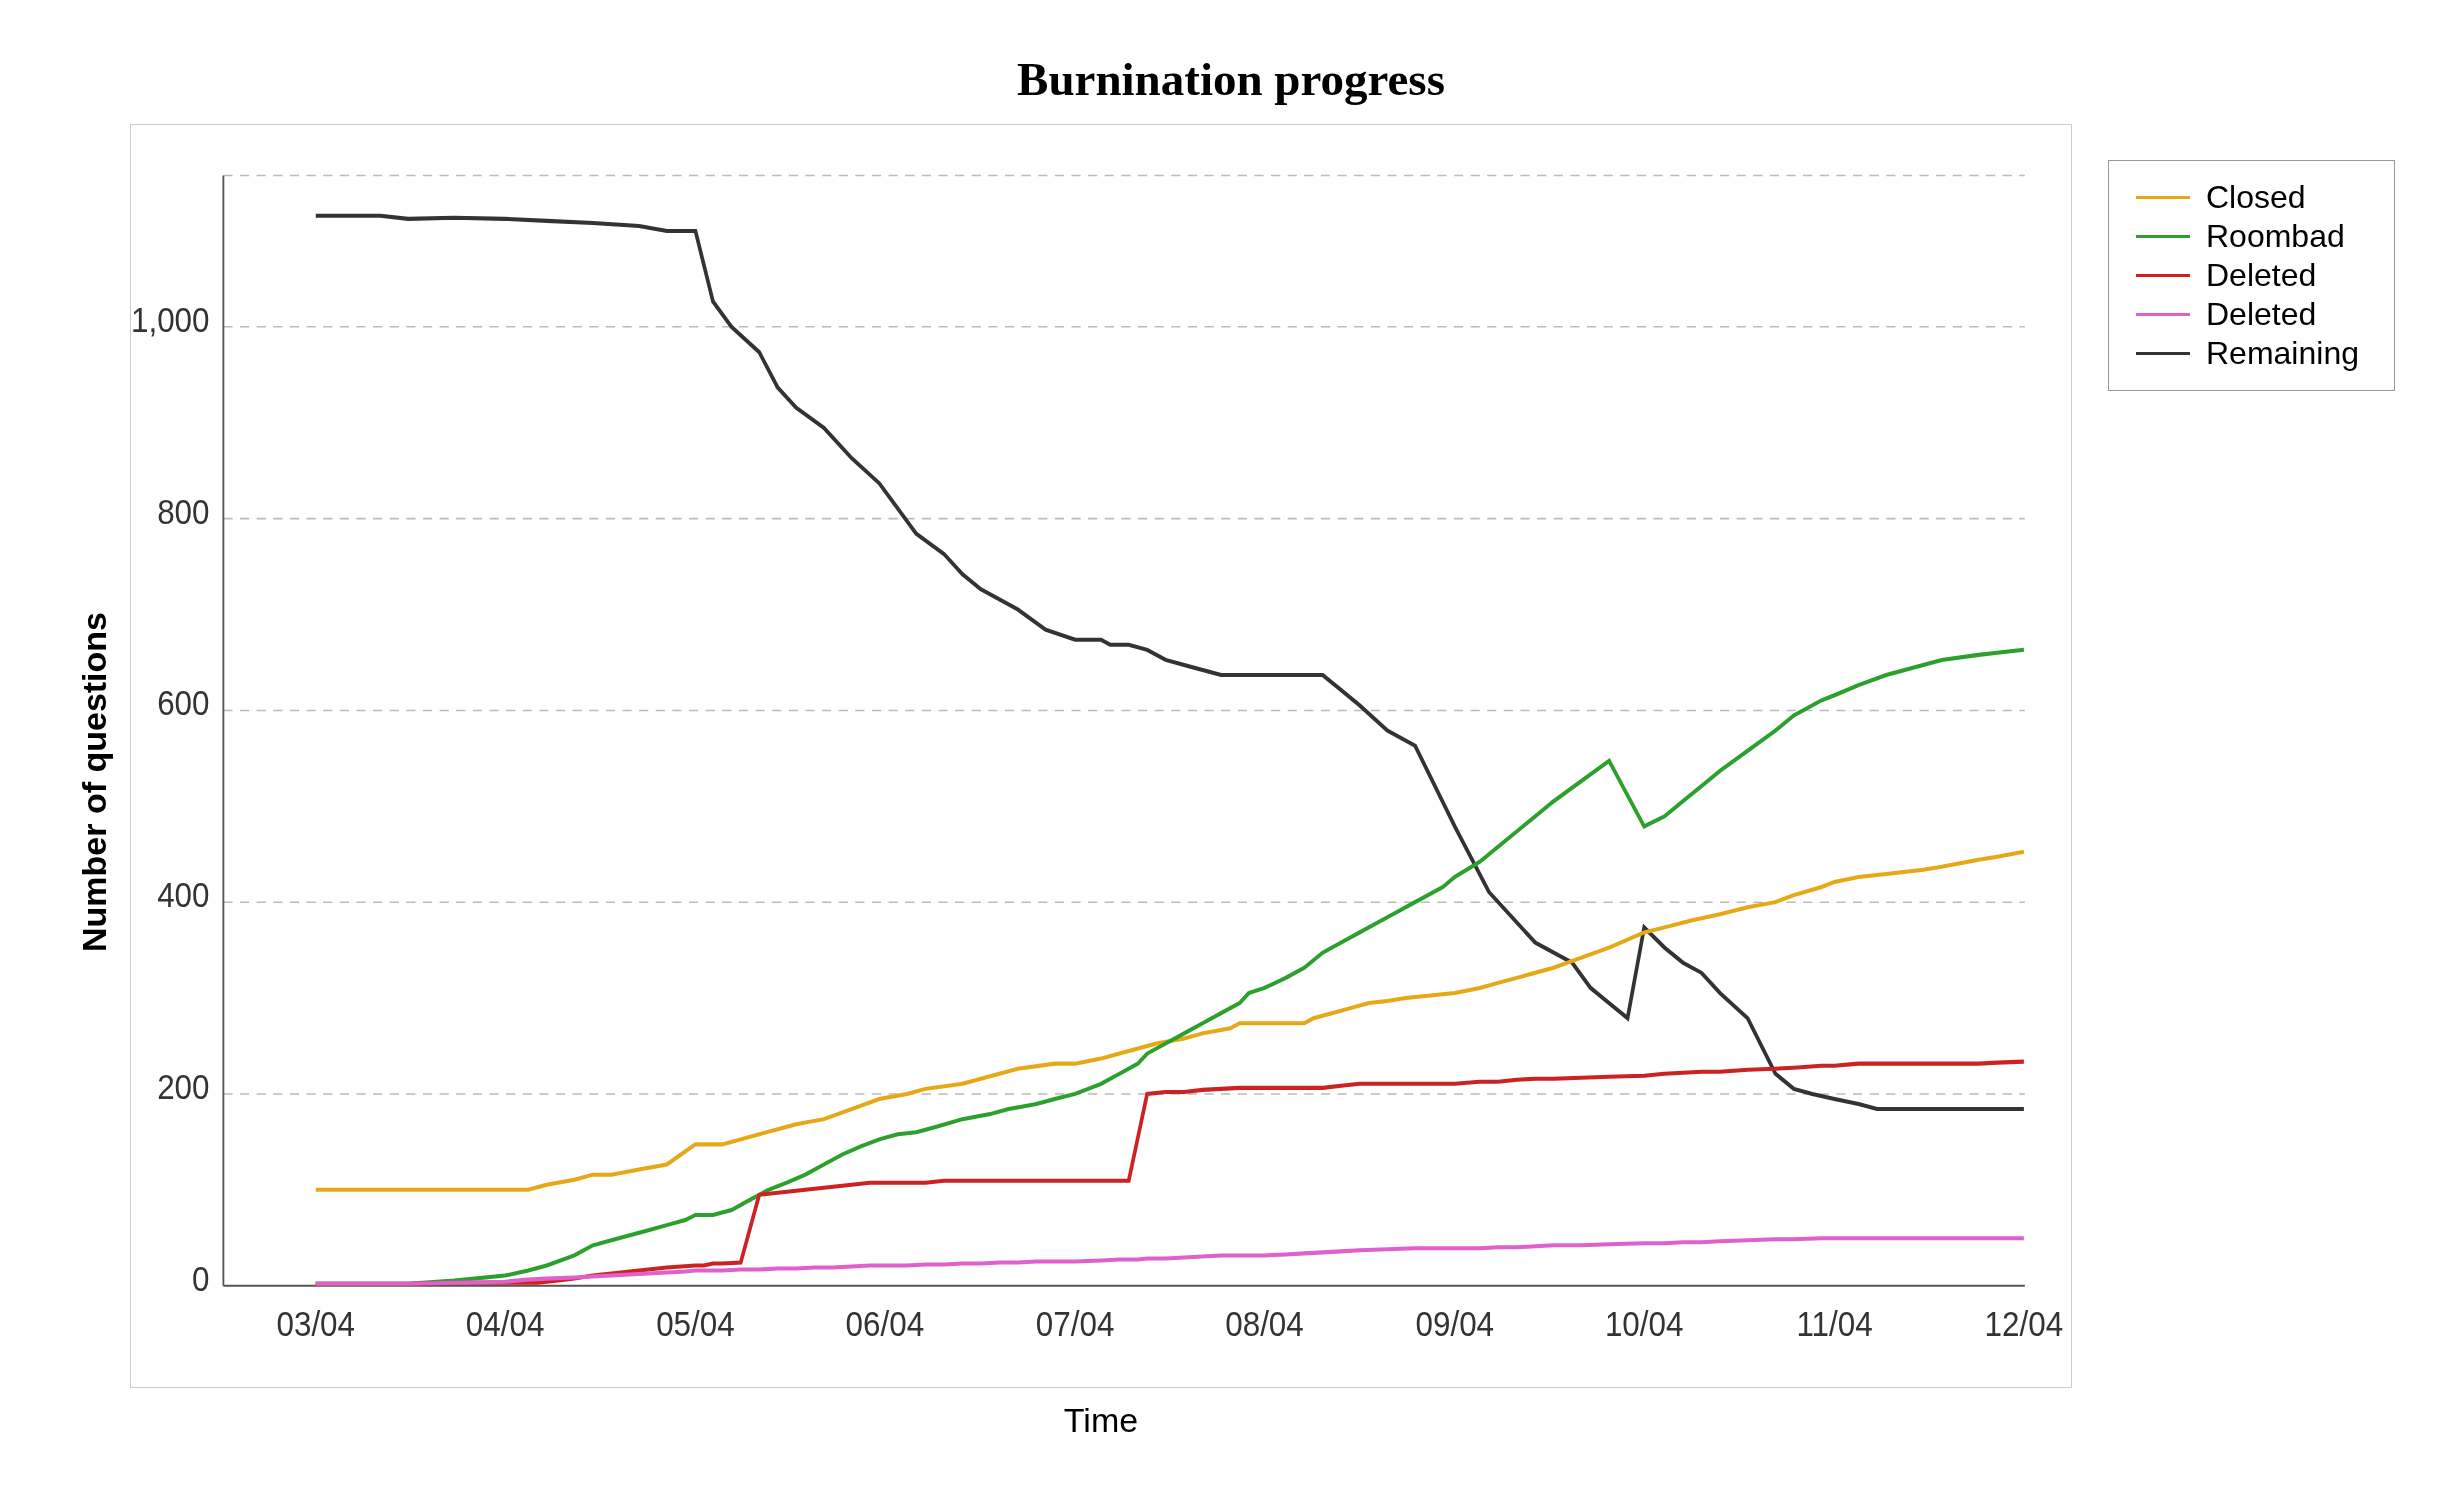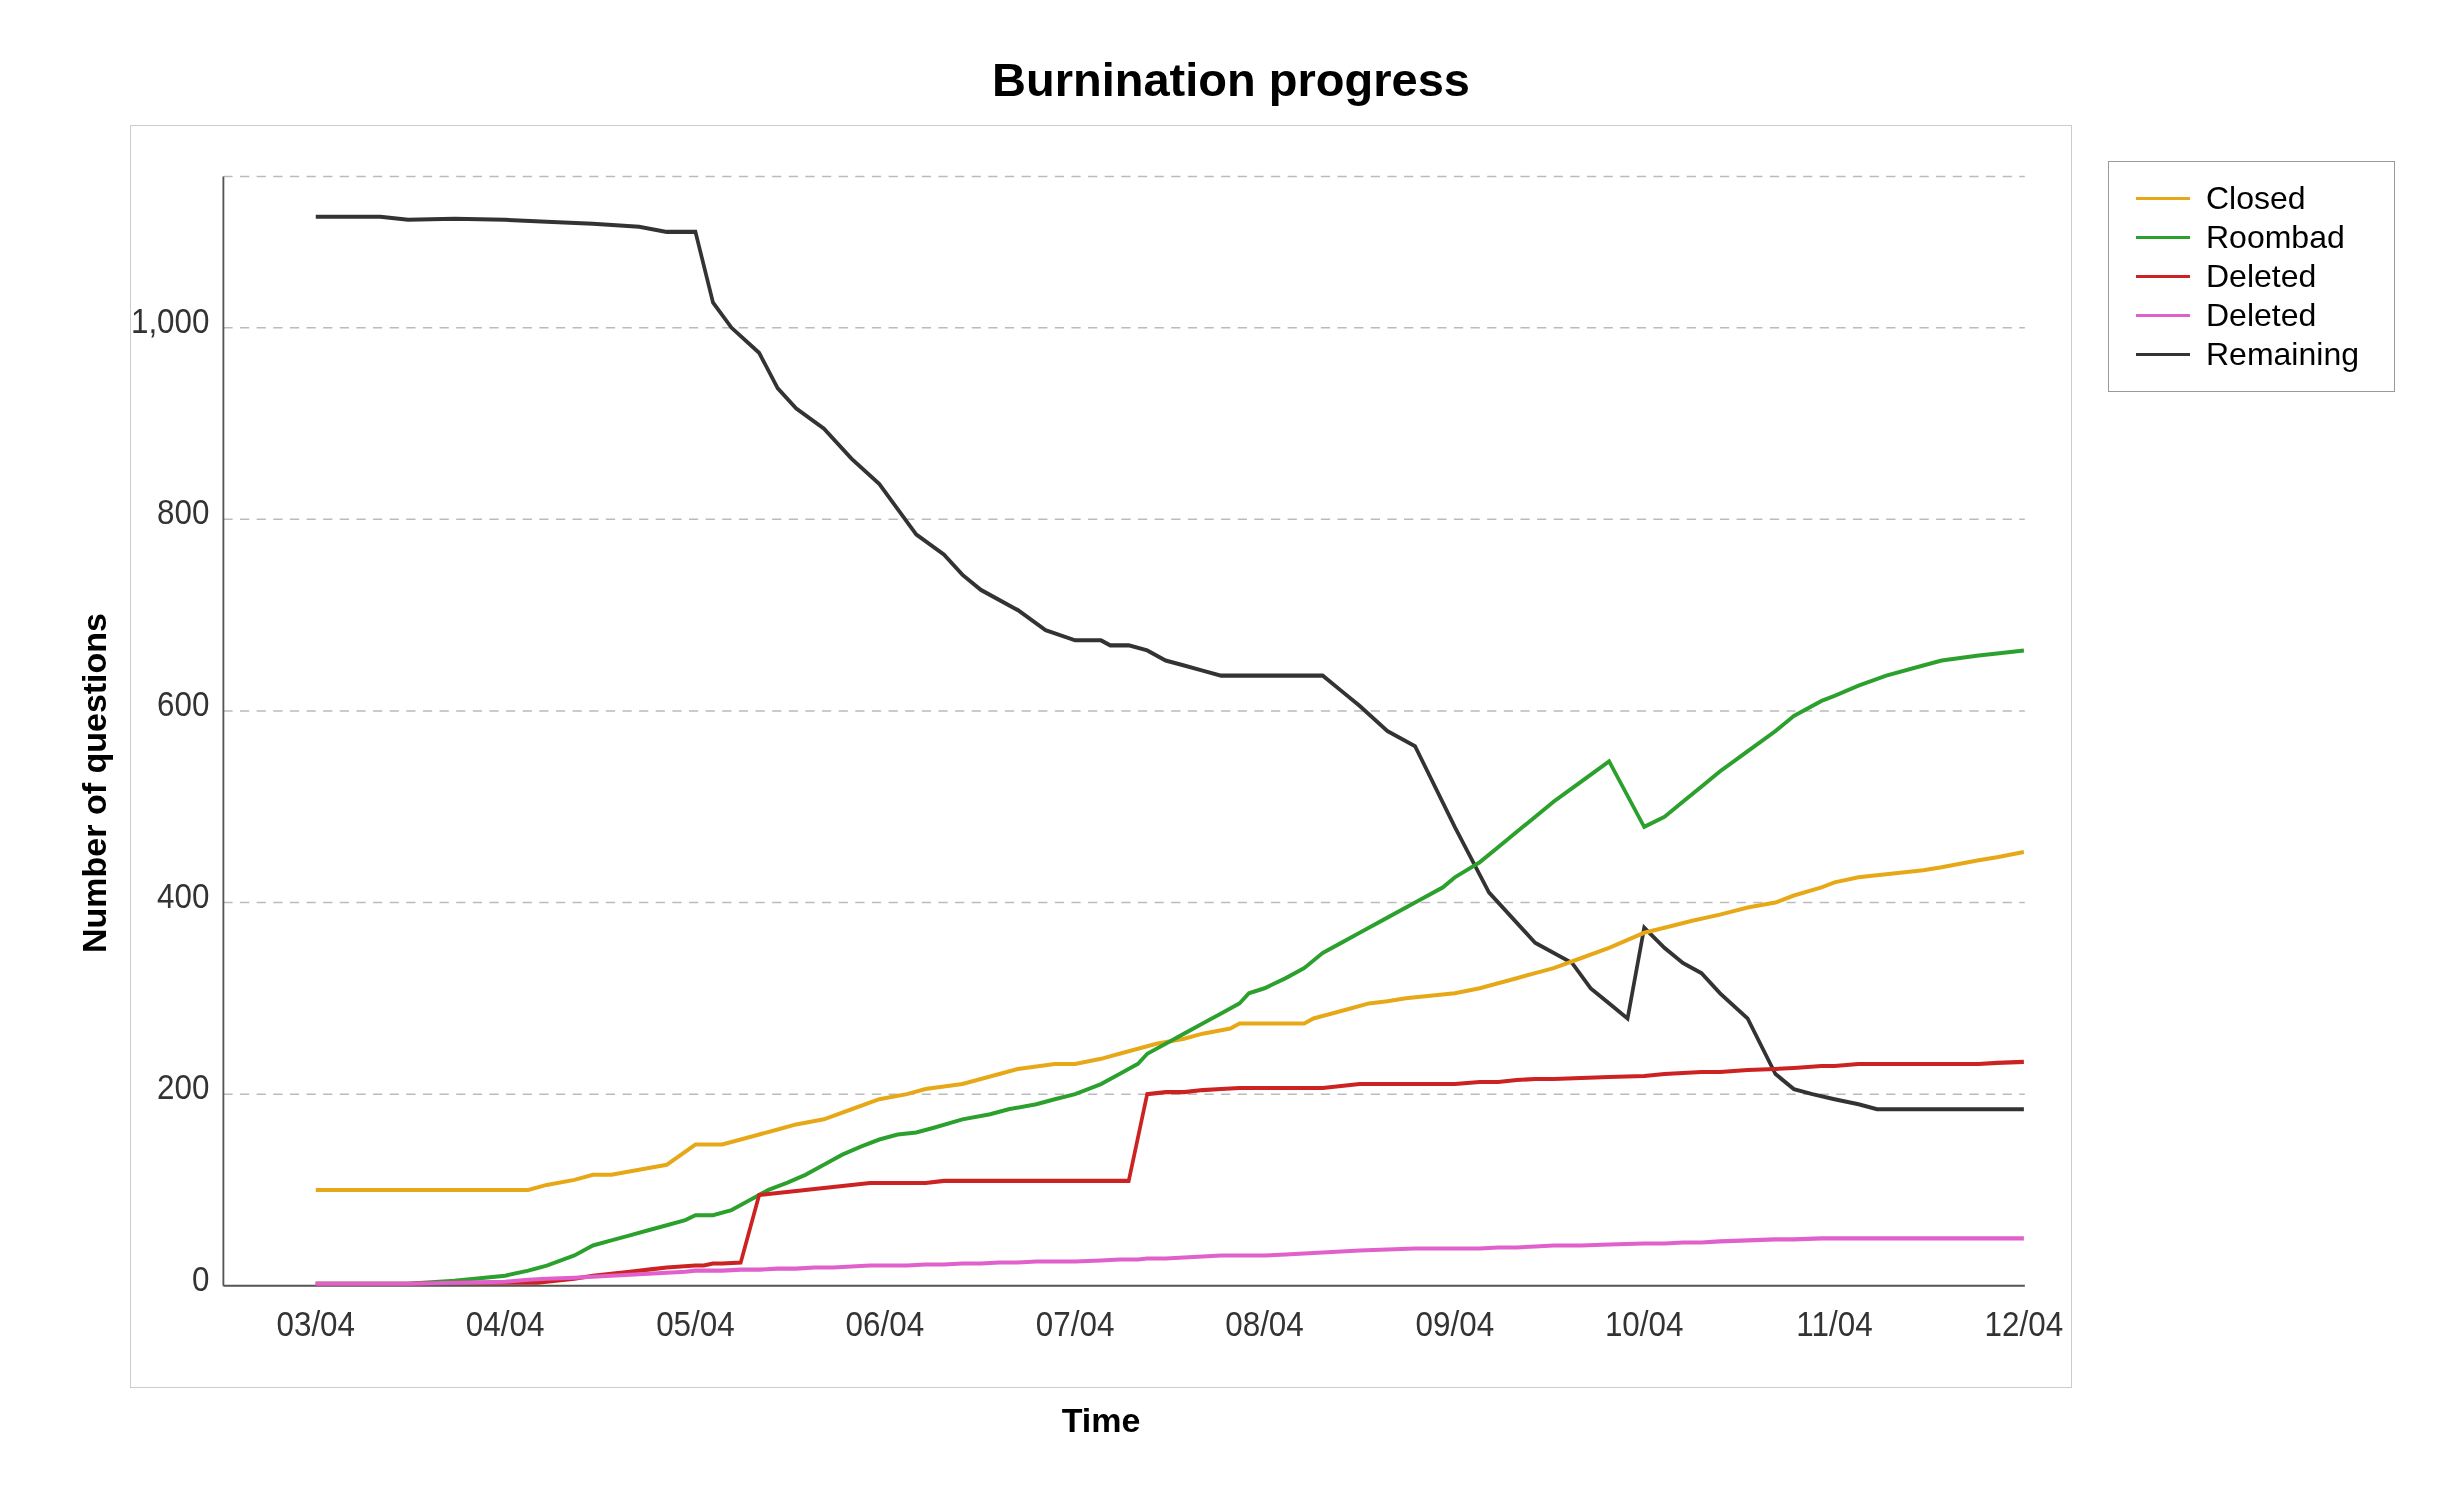--- a/index.html
+++ b/index.html
@@ -17,21 +17,21 @@
       height: 1388px;
       position: relative;
       display: flex;
       flex-direction: column;
       align-items: center;
     }
     .chart-title {
       font-size: 47px;
       font-weight: bold;
       margin-bottom: 18px;
-      font-family: Liberation Sans, sans-serif;
+      font-family: Liberation Serif, serif;
     }
     .chart-body {
       display: flex;
       flex-direction: row;
       width: 100%;
       flex: 1;
     }
     .y-axis-label {
       writing-mode: vertical-rl;
       transform: rotate(180deg);
@@ -49,21 +49,21 @@
       flex-direction: column;
     }
     .chart-svg-wrapper {
       flex: 1;
       border: 1.8px solid #ccc;
       background: #fff;
       position: relative;
     }
     .x-axis-label {
       font-size: 34px;
-      font-weight: bold;
+      font-weight: normal;
       text-align: center;
       margin-top: 13.4px;
     }
     .legend {
       width: 287px;
       margin-left: 36px;
       display: flex;
       flex-direction: column;
       justify-content: flex-start;
       padding-top: 36px;

